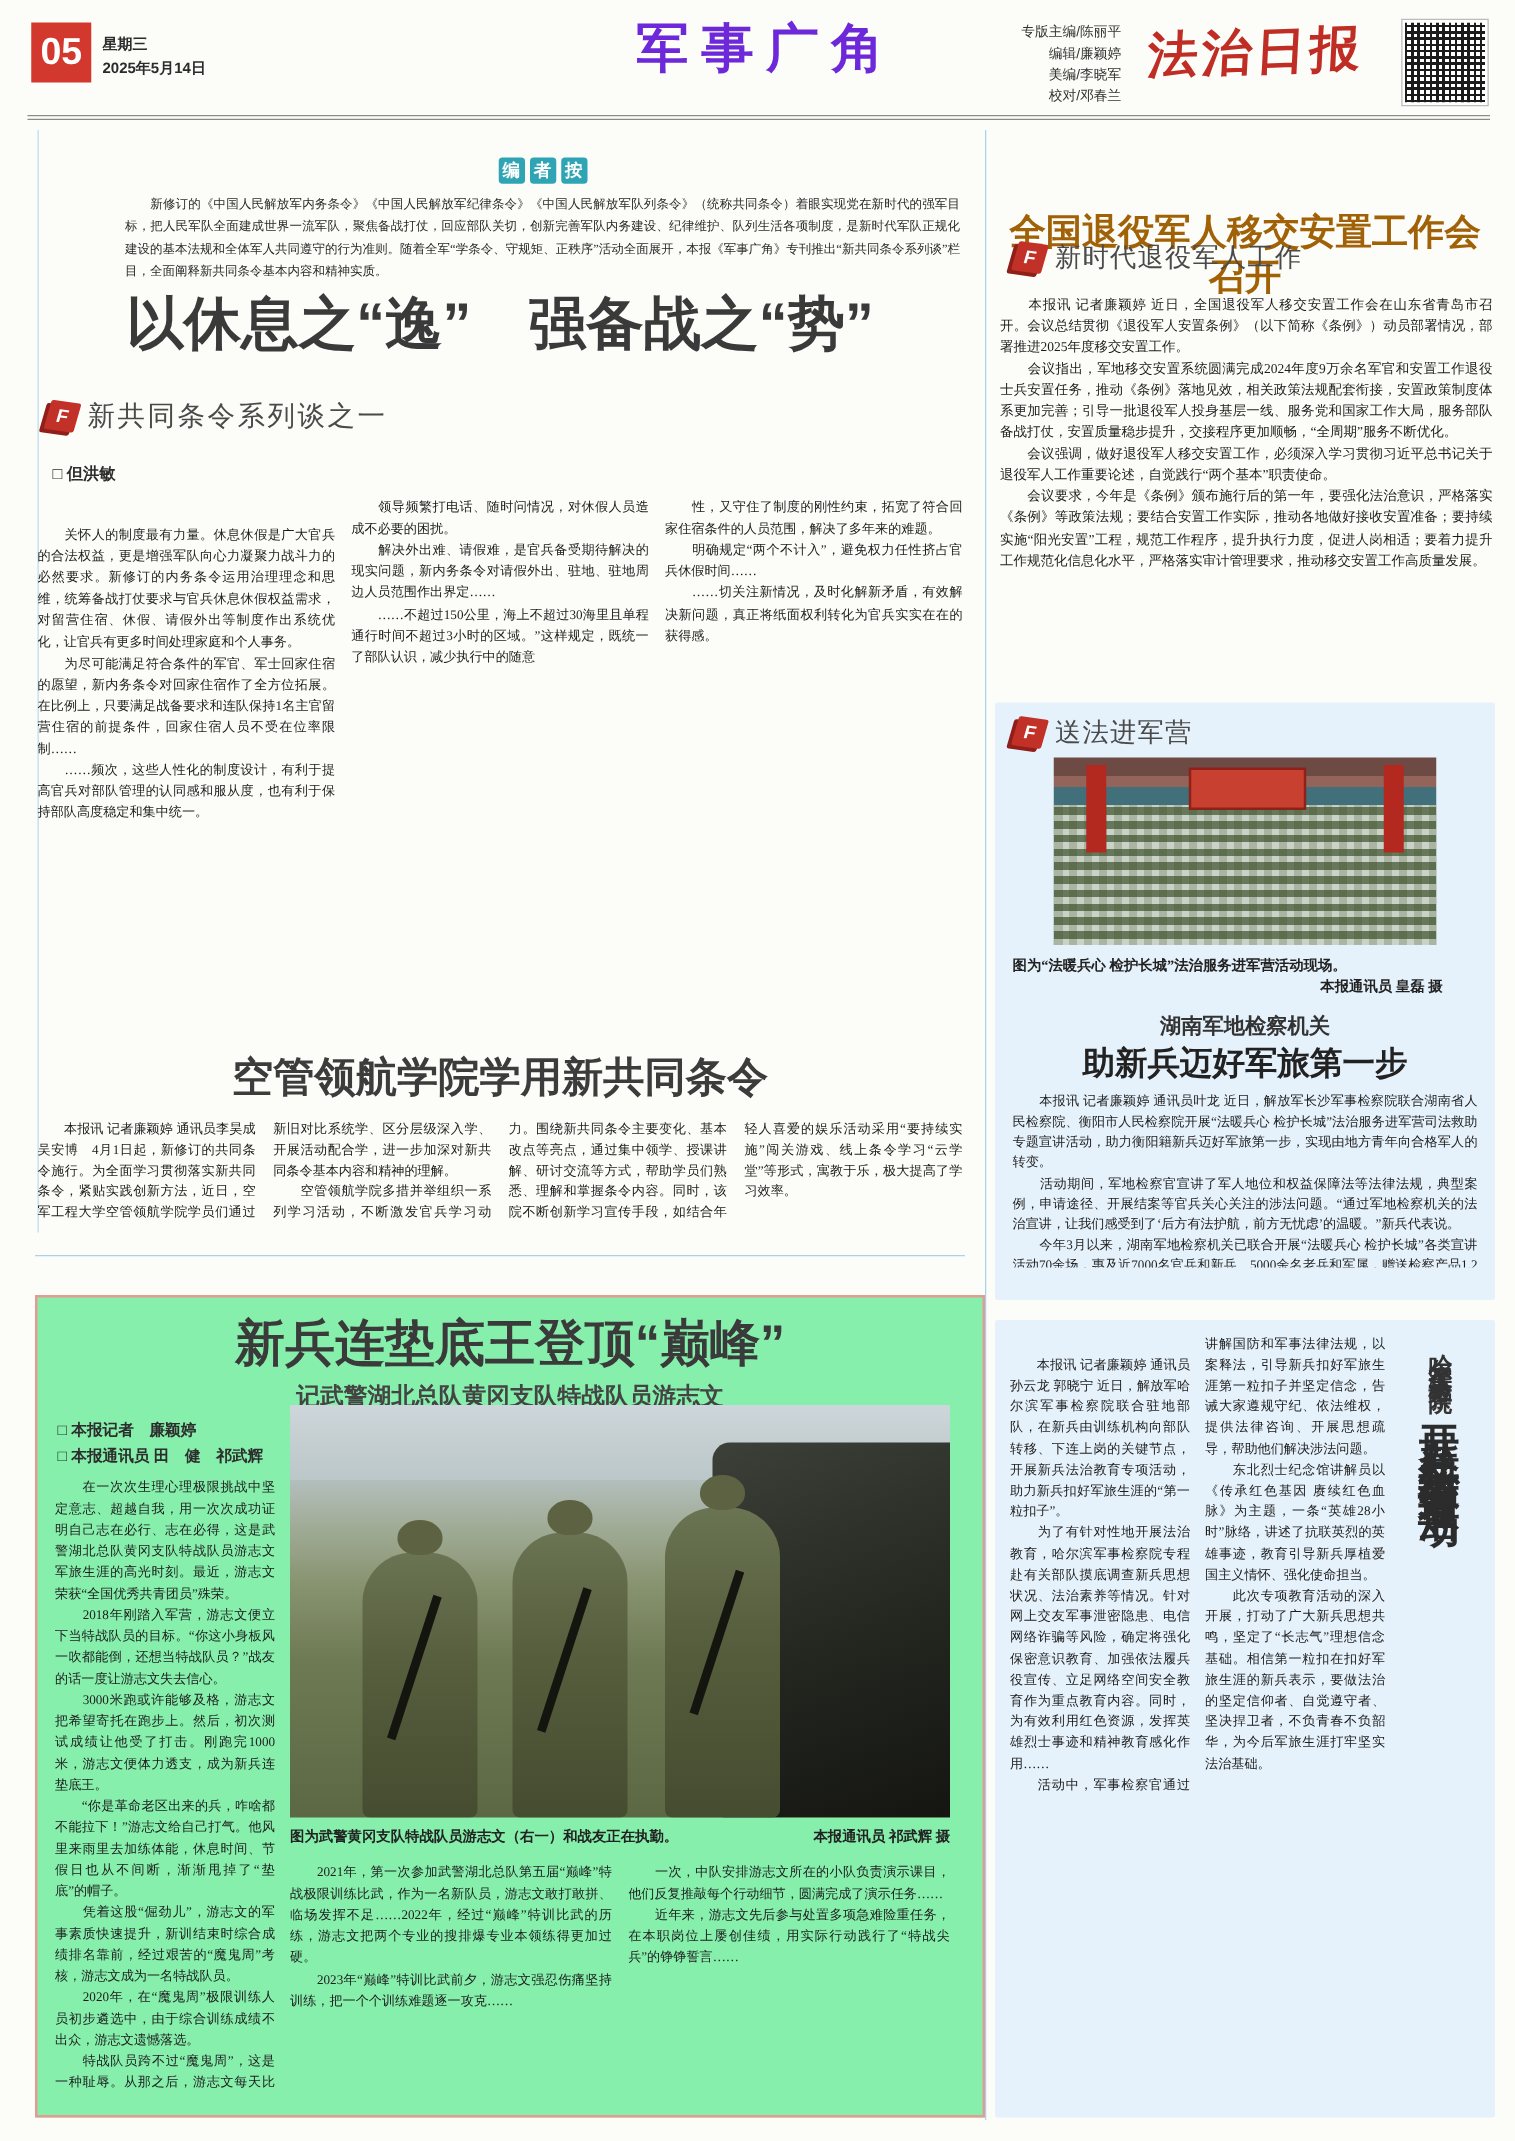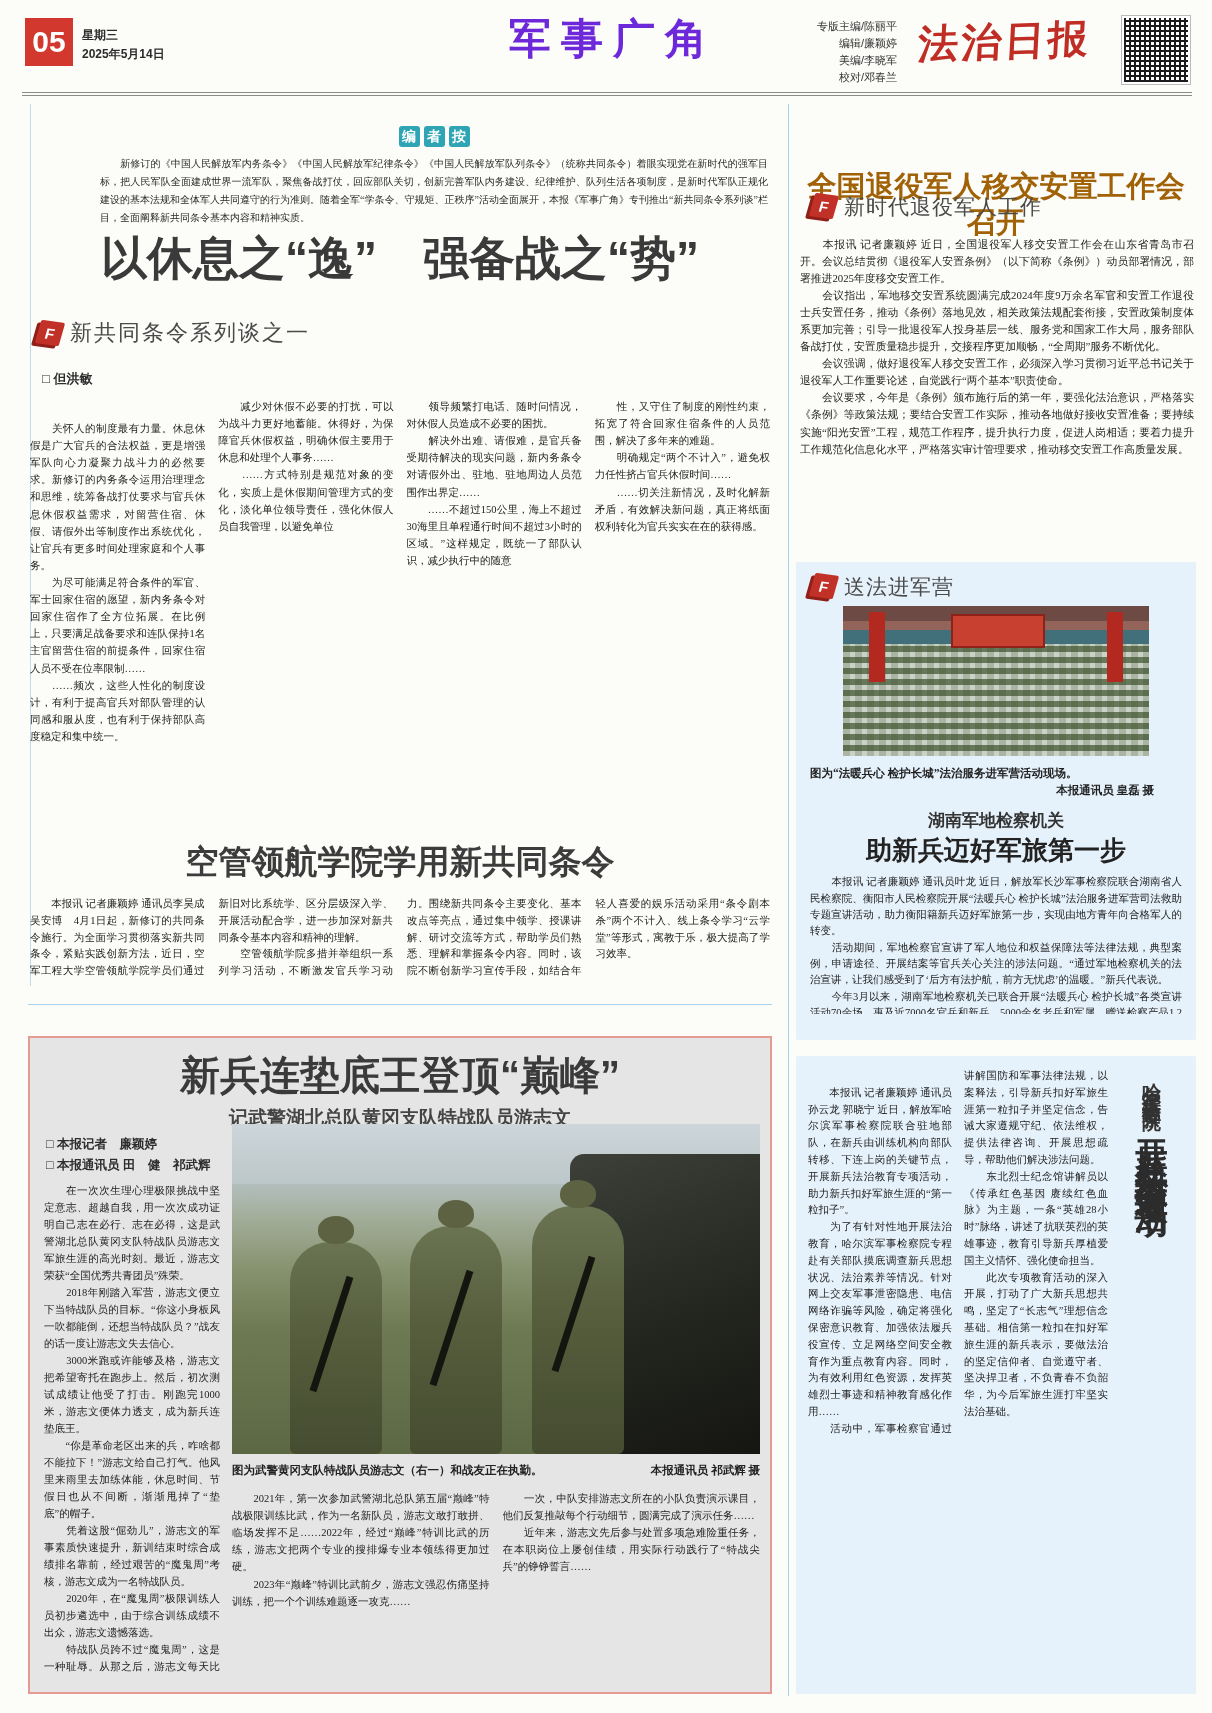--- a/index.html
+++ b/index.html
@@ -47,21 +47,21 @@
   .col{flex:1;font-size:10.5px;line-height:1.63;text-align:justify;white-space:pre-line;overflow:hidden;}
   .lead-cols .col:first-child{padding-top:22px;}
 
   
   .kg-headline{position:absolute;left:30px;top:842px;width:740px;text-align:center;
                font:bold 33px/1.2 "Liberation Sans",sans-serif;color:#3c3c3c;}
   .kg-body{position:absolute;left:30px;top:896px;width:740px;height:96px;column-count:4;column-gap:14px;
            font-size:10.5px;line-height:1.6;text-align:justify;white-space:pre-line;overflow:hidden;}
 
   
-  .xb-box{position:absolute;left:28px;top:1036px;width:740px;height:654px;border:2px solid #e59a92;background:#e5e5e5;}
+  .xb-box{position:absolute;left:28px;top:1036px;width:740px;height:654px;border:2px solid #e59a92;background:#86efac;padding-left:16px;}
   .xb-headline{position:absolute;left:0;top:14px;width:100%;text-align:center;
                font:bold 40px/1.15 "Liberation Sans",sans-serif;color:#3a3a3a;}
   .xb-subhead{position:absolute;left:0;top:68px;width:100%;text-align:center;
               font:bold 19px/1.3 "Liberation Sans",sans-serif;color:#444;}
   .xb-byline{position:absolute;left:16px;top:96px;font:bold 12.5px/1.7 "Liberation Sans",sans-serif;color:#2d2d2d;white-space:pre-line;}
   .xb-leftcol{position:absolute;left:14px;top:144px;width:176px;height:494px;
               font-size:10.5px;line-height:1.62;text-align:justify;white-space:pre-line;overflow:hidden;}
   .xb-photo{position:absolute;left:202px;top:86px;width:528px;height:330px;overflow:hidden;
             background:linear-gradient(180deg,#c4ccd1 0%,#b6c2c4 16%,#a3ae9b 28%,#87926f 44%,#6e7a53 62%,#5c6844 100%);}
   .xb-photo .veh{position:absolute;right:-20px;top:30px;width:210px;height:300px;background:
@@ -155,33 +155,31 @@
   <div class="series-row">
     <span class="cube">F</span>
     <span class="series-label">新共同条令系列谈之一</span>
   </div>
   <div class="lead-author sans">□ 但洪敏</div>
 
   <div class="lead-cols">
     <div class="col">　　关怀人的制度最有力量。休息休假是广大官兵的合法权益，更是增强军队向心力凝聚力战斗力的必然要求。新修订的内务条令运用治理理念和思维，统筹备战打仗要求与官兵休息休假权益需求，对留营住宿、休假、请假外出等制度作出系统优化，让官兵有更多时间处理家庭和个人事务。
 　　为尽可能满足符合条件的军官、军士回家住宿的愿望，新内务条令对回家住宿作了全方位拓展。在比例上，只要满足战备要求和连队保持1名主官留营住宿的前提条件，回家住宿人员不受在位率限制……
 　　……频次，这些人性化的制度设计，有利于提高官兵对部队管理的认同感和服从度，也有利于保持部队高度稳定和集中统一。</div>
-    <div class="col">　　减少对休假不必要的打扰，可以为战斗力更好地蓄能。休得好，为保障官兵休假权益，明确休假主要用于休息和处理个人事务……
-　　……方式特别是规范对象的变化，实质上是休假期间管理方式的变化，淡化单位领导责任，强化休假人员自我管理，以避免单位</div>
     <div class="col">　　领导频繁打电话、随时问情况，对休假人员造成不必要的困扰。
 　　解决外出难、请假难，是官兵备受期待解决的现实问题，新内务条令对请假外出、驻地、驻地周边人员范围作出界定……
 　　……不超过150公里，海上不超过30海里且单程通行时间不超过3小时的区域。”这样规定，既统一了部队认识，减少执行中的随意</div>
     <div class="col">　　性，又守住了制度的刚性约束，拓宽了符合回家住宿条件的人员范围，解决了多年来的难题。
 　　明确规定“两个不计入”，避免权力任性挤占官兵休假时间……
 　　……切关注新情况，及时化解新矛盾，有效解决新问题，真正将纸面权利转化为官兵实实在在的获得感。</div>
   </div>
 
   <div class="kg-headline">空管领航学院学用新共同条令</div>
   <div class="kg-body">　　本报讯 记者廉颖婷 通讯员李昊成 吴安博　4月1日起，新修订的共同条令施行。为全面学习贯彻落实新共同条令，紧贴实践创新方法，近日，空军工程大学空管领航学院学员们通过新旧对比系统学、区分层级深入学、开展活动配合学，进一步加深对新共同条令基本内容和精神的理解。
-　　空管领航学院多措并举组织一系列学习活动，不断激发官兵学习动力。围绕新共同条令主要变化、基本改点等亮点，通过集中领学、授课讲解、研讨交流等方式，帮助学员们熟悉、理解和掌握条令内容。同时，该院不断创新学习宣传手段，如结合年轻人喜爱的娱乐活动采用“条令剧本杀”两个不计入、线上条令学习“云学堂”等形式，寓教于乐，极大提高了学习效率。</div>
+　　空管领航学院多措并举组织一系列学习活动，不断激发官兵学习动力。围绕新共同条令主要变化、基本改点等亮点，通过集中领学、授课讲解、研讨交流等方式，帮助学员们熟悉、理解和掌握条令内容。同时，该院不断创新学习宣传手段，如结合年轻人喜爱的娱乐活动采用“要持续实施”闯关游戏、线上条令学习“云学堂”等形式，寓教于乐，极大提高了学习效率。</div>
 
   <div class="xb-box">
     <div class="xb-headline">新兵连垫底王登顶“巅峰”</div>
     <div class="xb-subhead">记武警湖北总队黄冈支队特战队员游志文</div>
     <div class="xb-byline">□ 本报记者　廉颖婷
 □ 本报通讯员 田　健　祁武辉</div>
     <div class="xb-leftcol">　　在一次次生理心理极限挑战中坚定意志、超越自我，用一次次成功证明自己志在必行、志在必得，这是武警湖北总队黄冈支队特战队员游志文军旅生涯的高光时刻。最近，游志文荣获“全国优秀共青团员”殊荣。
 　　2018年刚踏入军营，游志文便立下当特战队员的目标。“你这小身板风一吹都能倒，还想当特战队员？”战友的话一度让游志文失去信心。
 　　3000米跑或许能够及格，游志文把希望寄托在跑步上。然后，初次测试成绩让他受了打击。刚跑完1000米，游志文便体力透支，成为新兵连垫底王。
 　　“你是革命老区出来的兵，咋啥都不能拉下！”游志文给自己打气。他风里来雨里去加练体能，休息时间、节假日也从不间断，渐渐甩掉了“垫底”的帽子。

